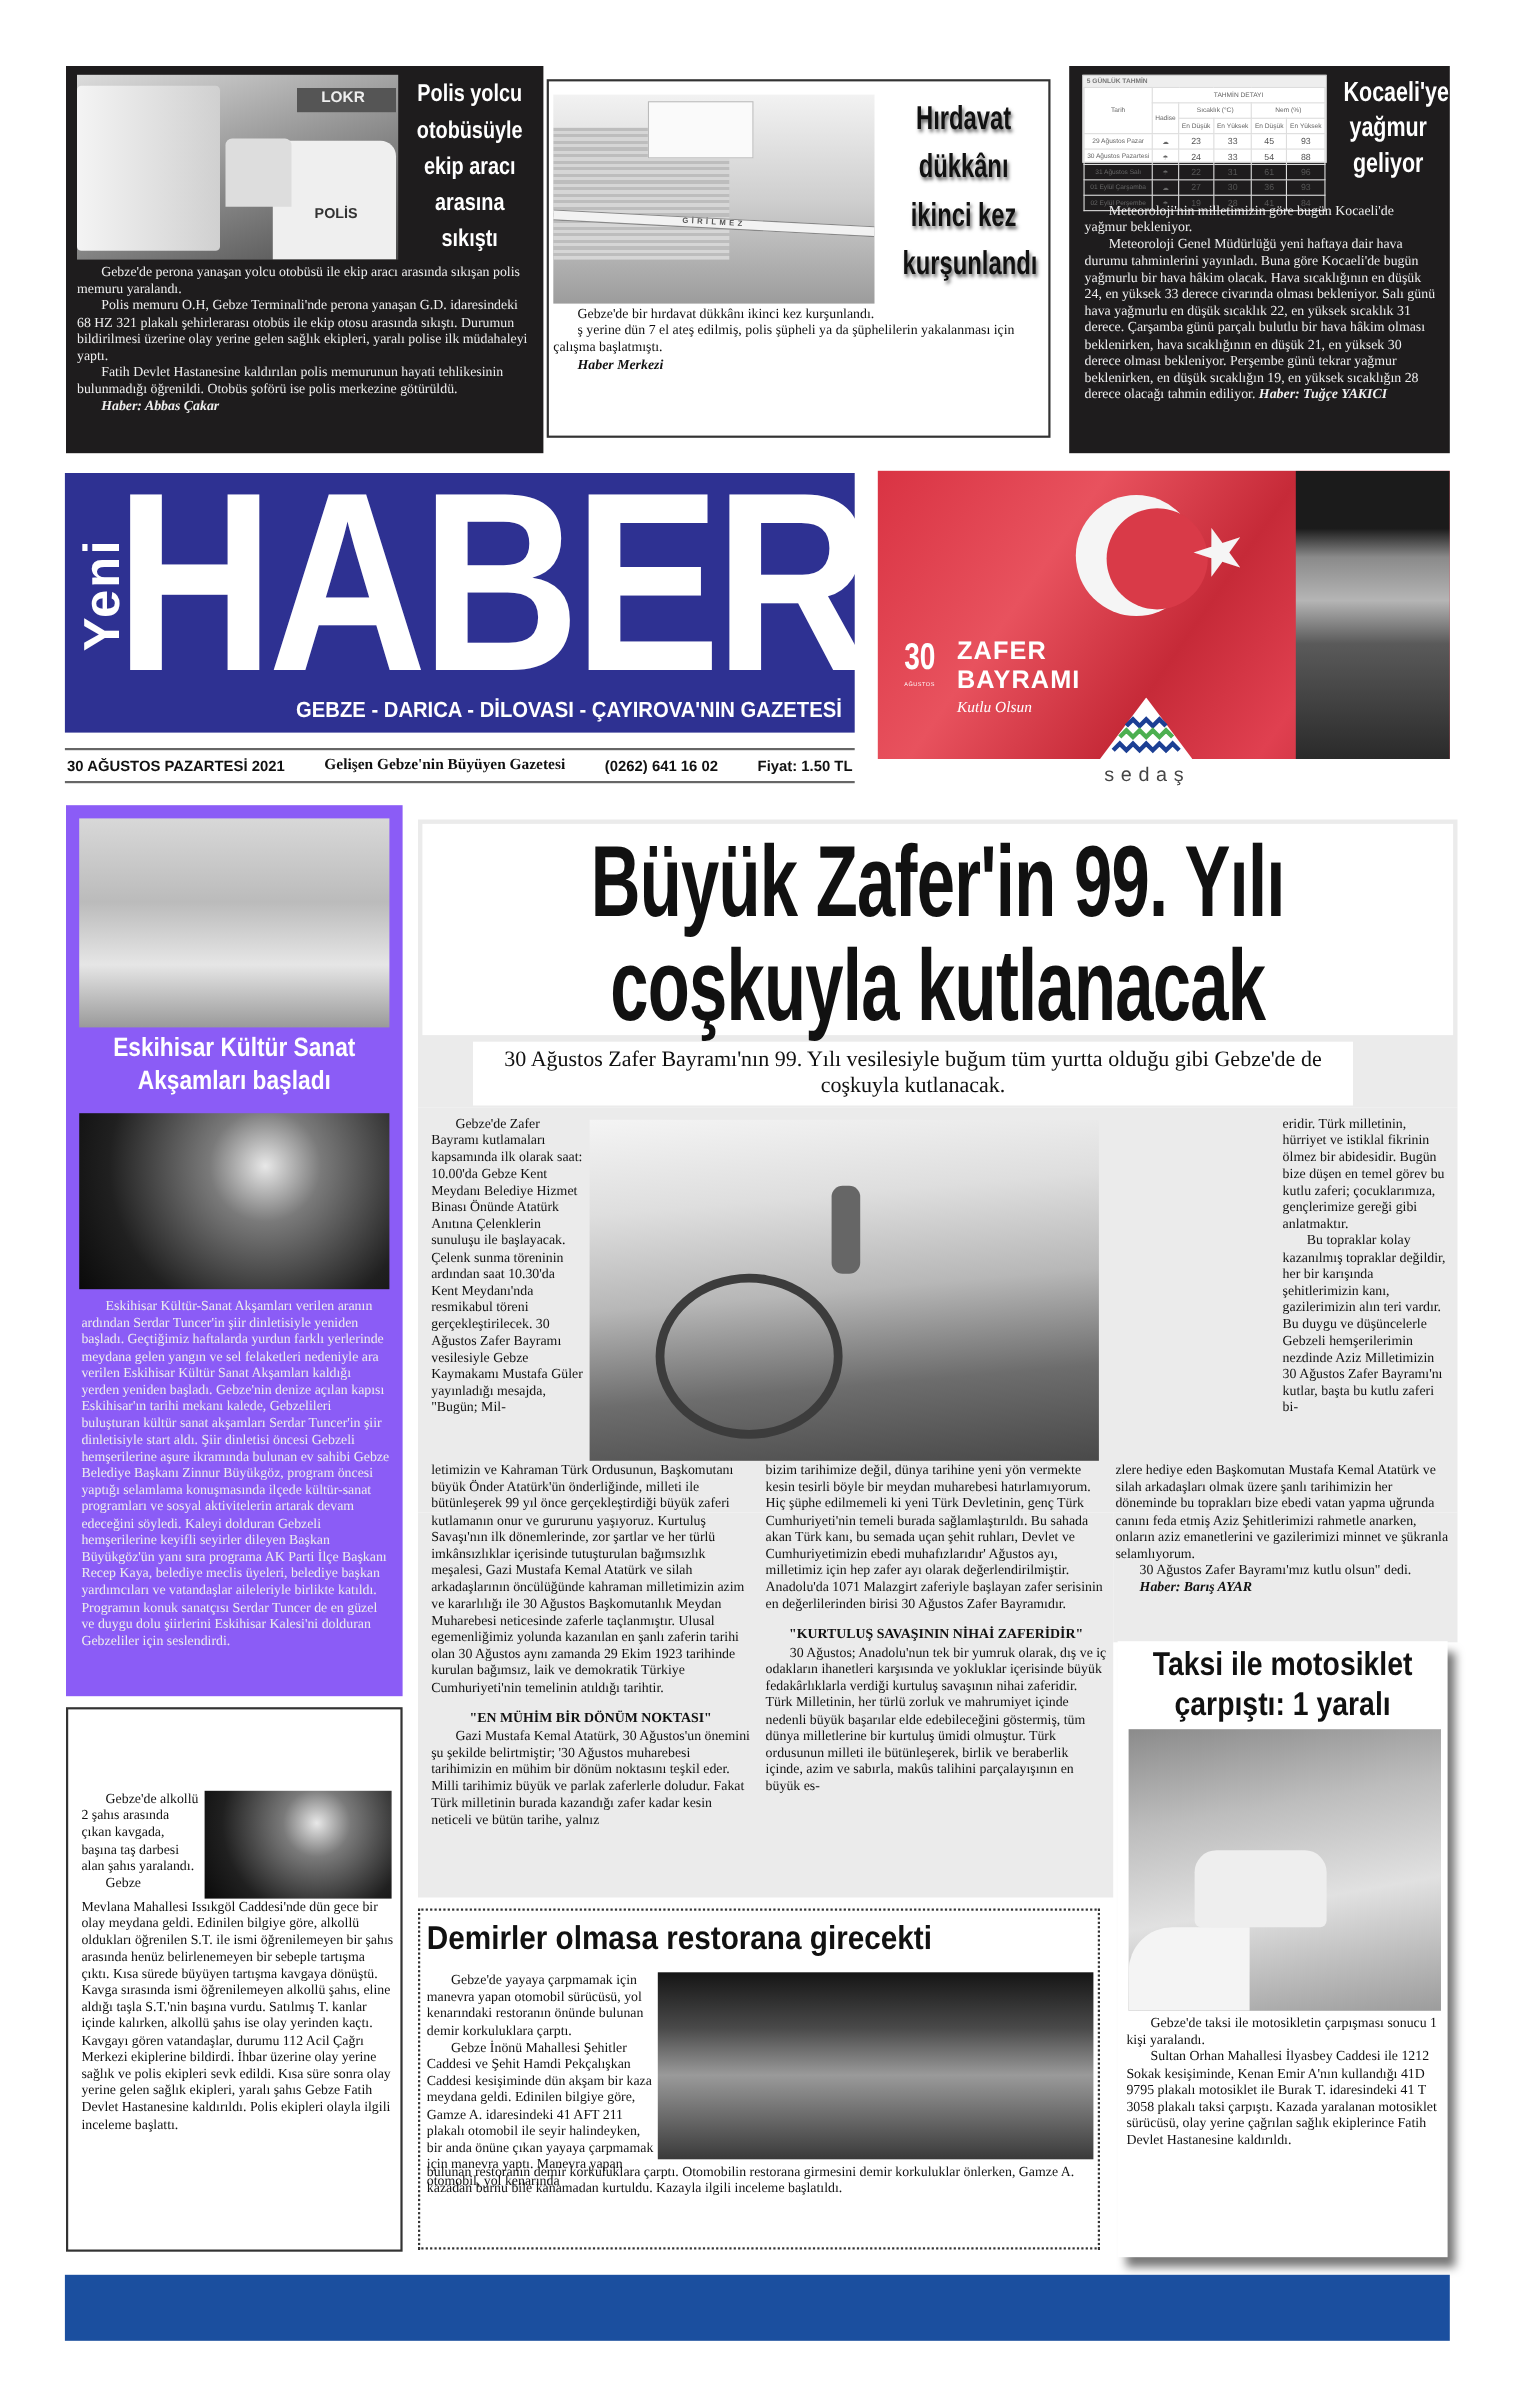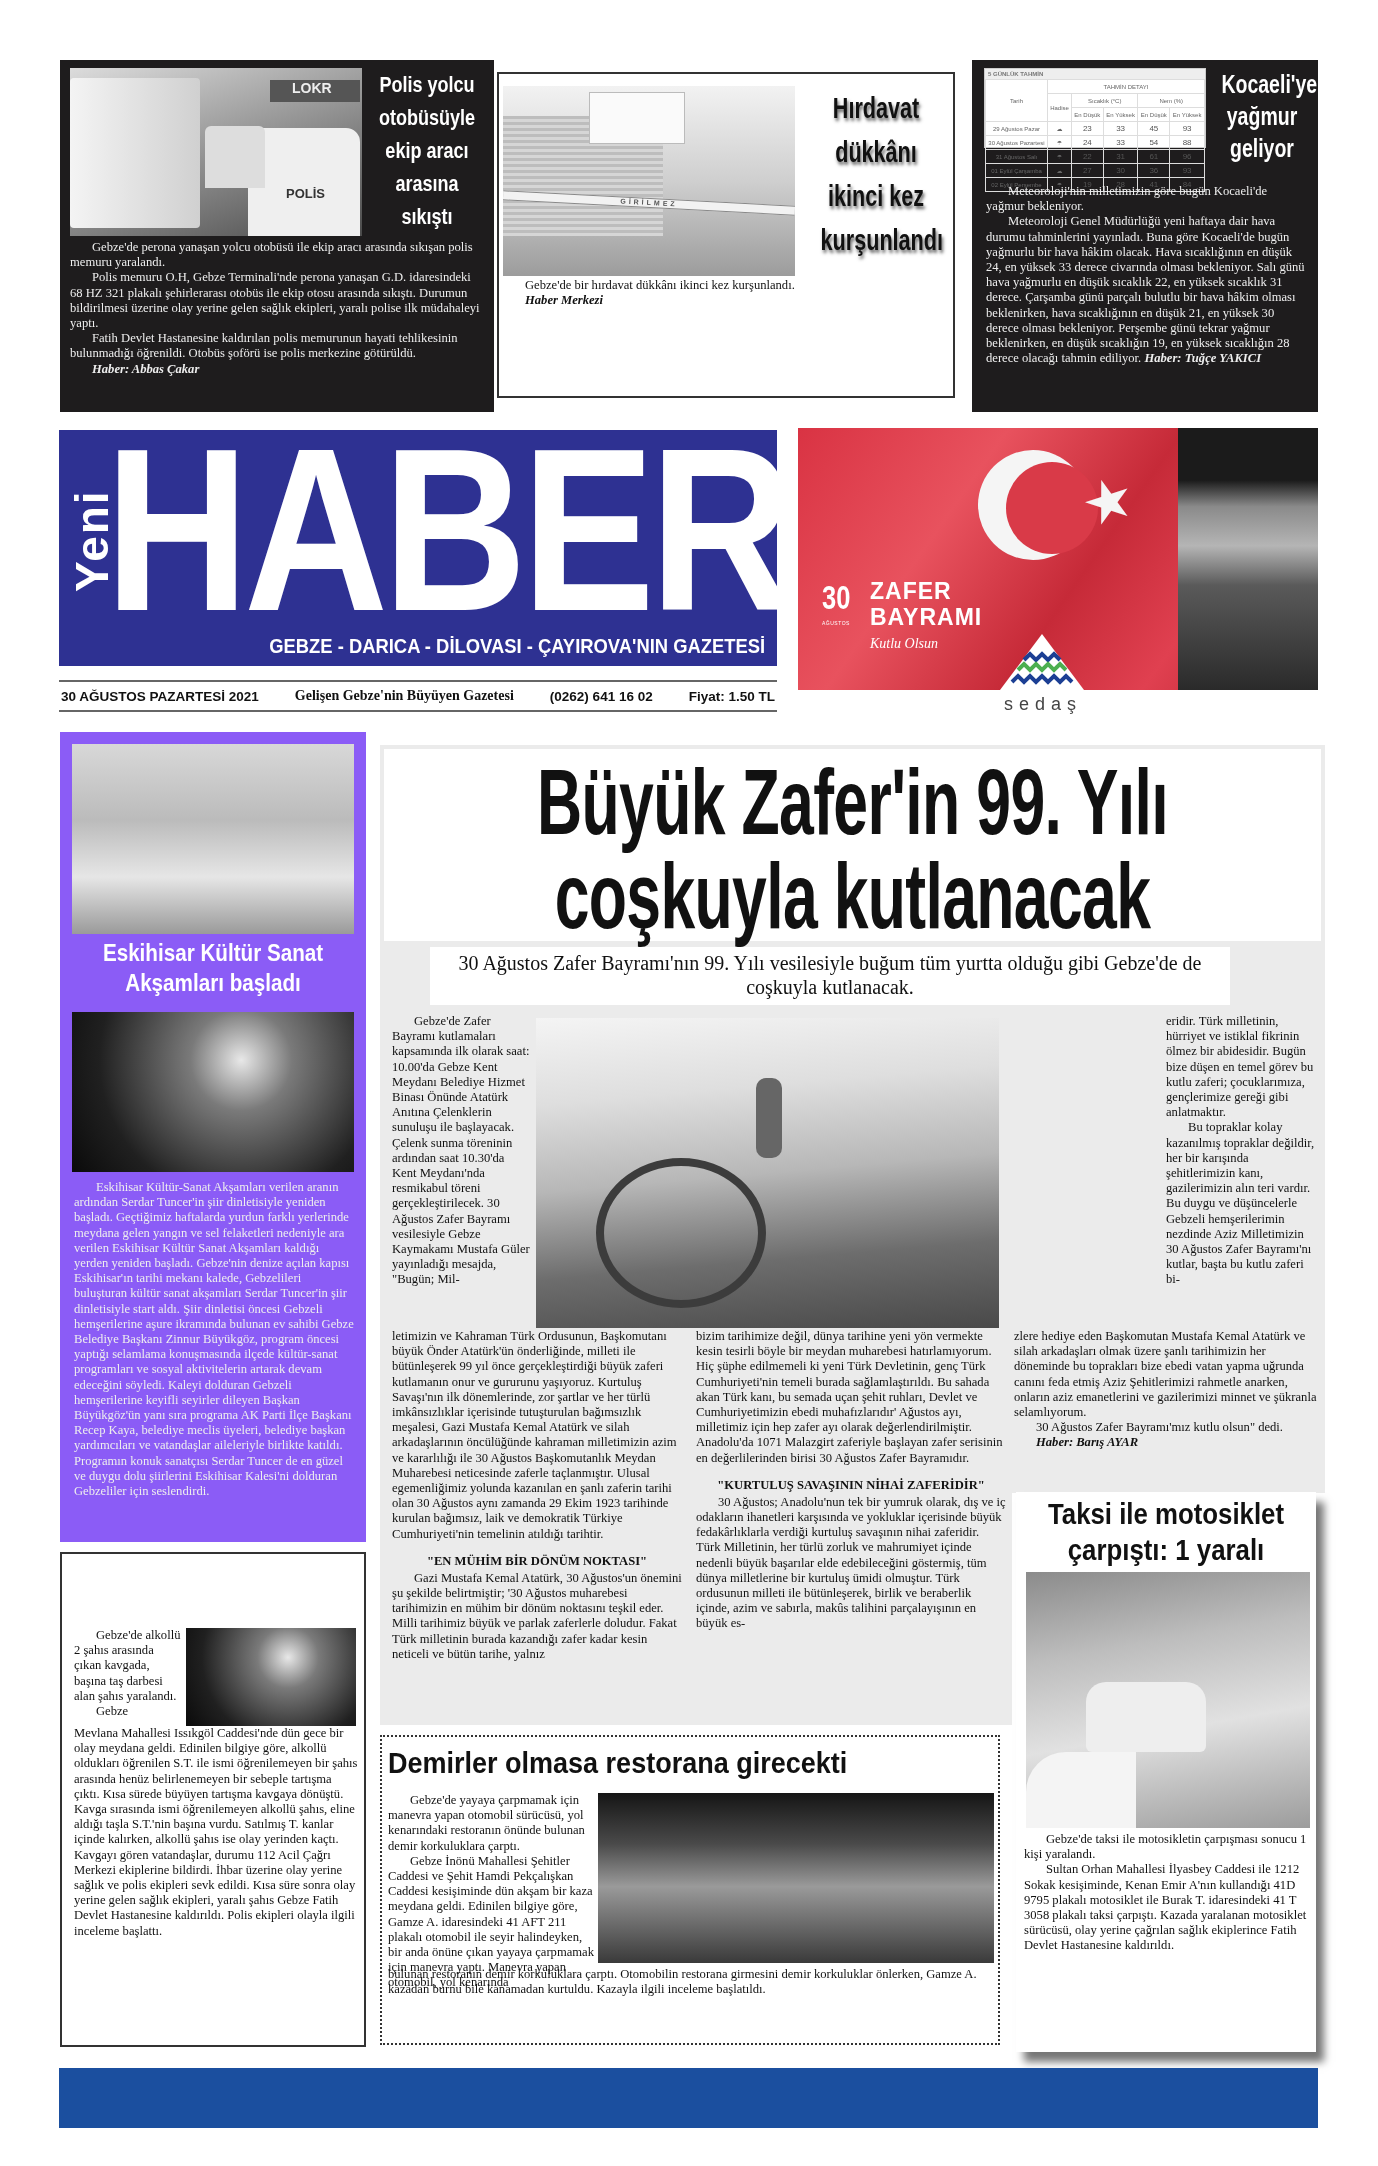--- a/index.html
+++ b/index.html
@@ -121,20 +121,21 @@
 
 <div id="story-hardware" class="abs">
   <div class="photo photo-light">
     <div style="position:absolute;left:0;top:30px;width:160px;height:120px;background:repeating-linear-gradient(180deg,#bdbdbd 0 3px,#d6d6d6 3px 6px);"></div>
     <div style="position:absolute;left:86px;top:6px;width:96px;height:52px;background:#fafafa;border:1px solid #bbb;"></div>
     <div style="position:absolute;left:0;top:112px;width:292px;height:10px;background:#f2f2f2;border-top:1px solid #888;border-bottom:1px solid #888;transform:rotate(3deg);font:bold 7px 'Liberation Sans',sans-serif;color:#555;text-align:center;letter-spacing:3px;">GİRİLMEZ</div>
   </div>
   <div class="headline">Hırdavat dükkânı ikinci kez kurşunlandı</div>
   <div class="text">
     <p class="body">Gebze'de bir hırdavat dükkânı ikinci kez kurşunlandı.</p>
+    <p class="body">ş yerine dün 7 el ateş edilmiş, polis şüpheli ya da şüphelilerin yakalanması için çalışma başlatmıştı.</p>
     <p class="body byline">Haber Merkezi</p>
   </div>
 </div>
 
 <div id="story-weather" class="abs">
   <div class="table-img">
     <div class="wt-title">5 GÜNLÜK TAHMİN</div>
     <table class="wt">
       <tbody>
           <tr>

